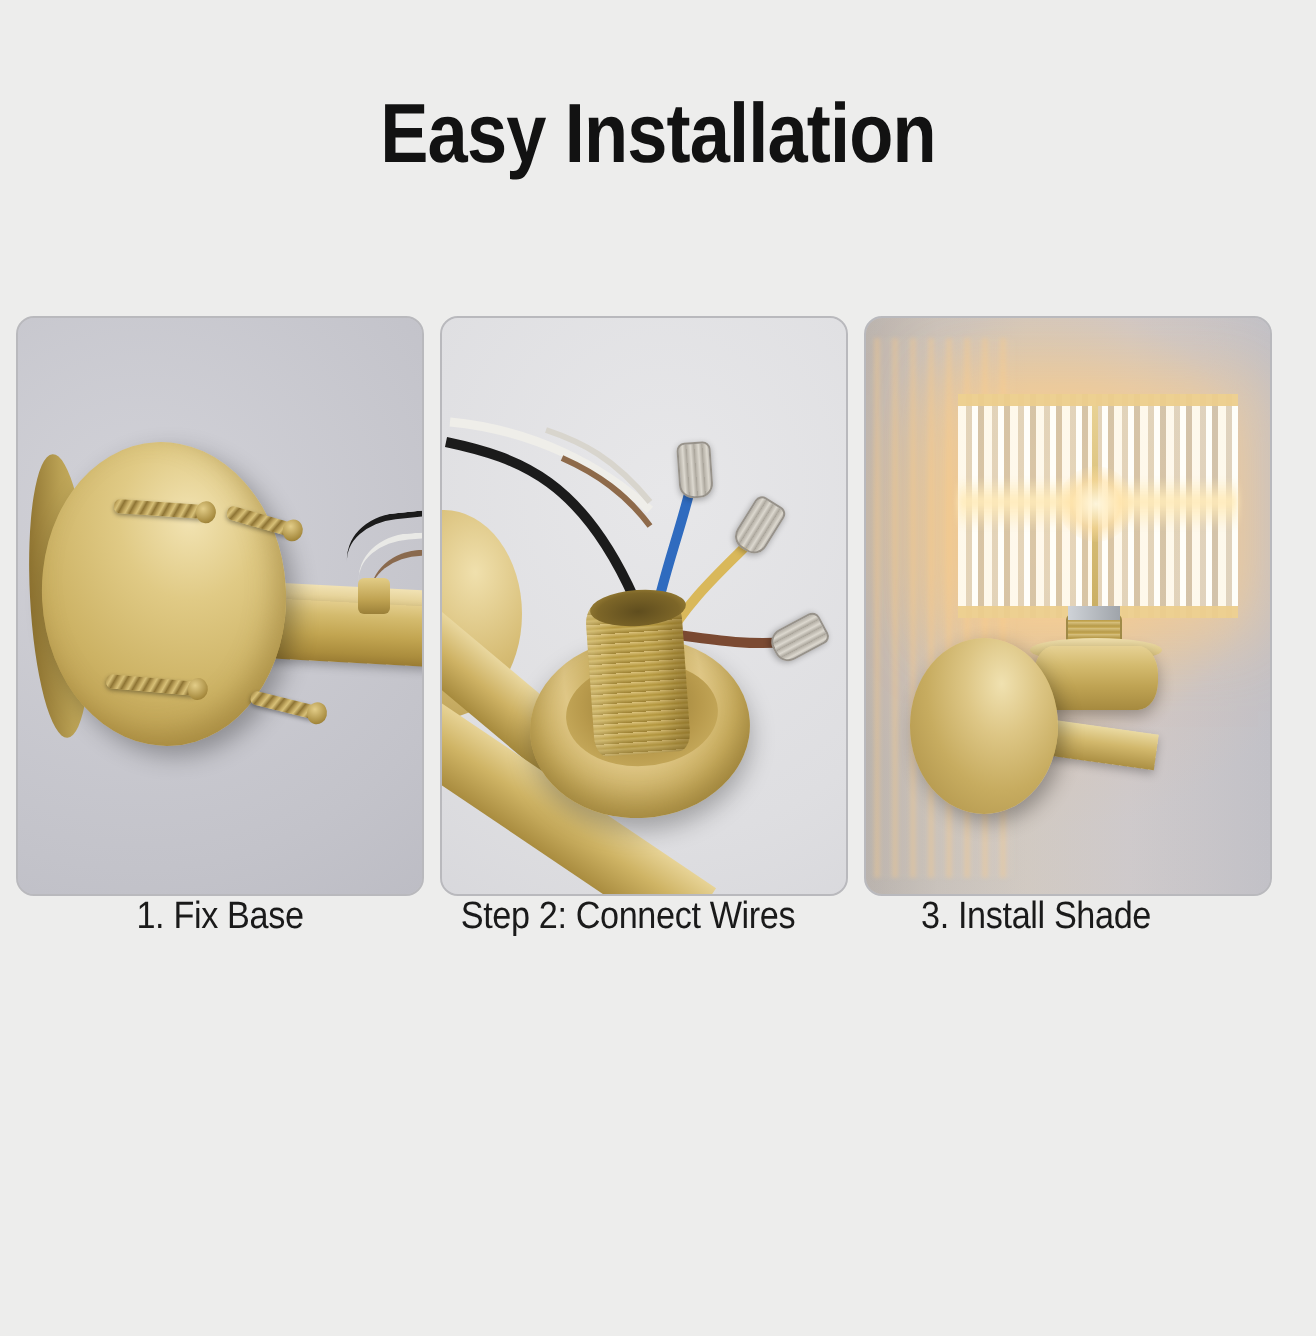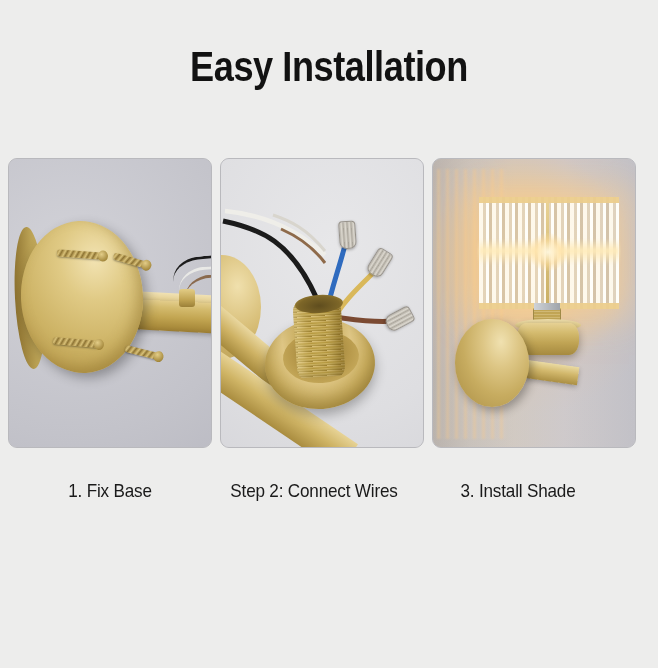--- a/index.html
+++ b/index.html
@@ -49,21 +49,21 @@
     border-radius: 9px;
     overflow: hidden;
     border: 1px solid #b9b9bd;
     box-sizing: border-box;
     background: #c6c6cc;
   }
 
   
   .captions {
     position: absolute;
-    top: 480px;
+    top: 448px;
     left: 8px;
     width: 642px;
     display: flex;
     gap: 0;
   }
   .caption {
     width: 204px;
     text-align: center;
     font-size: 19px;
     color: #1a1a1a;

